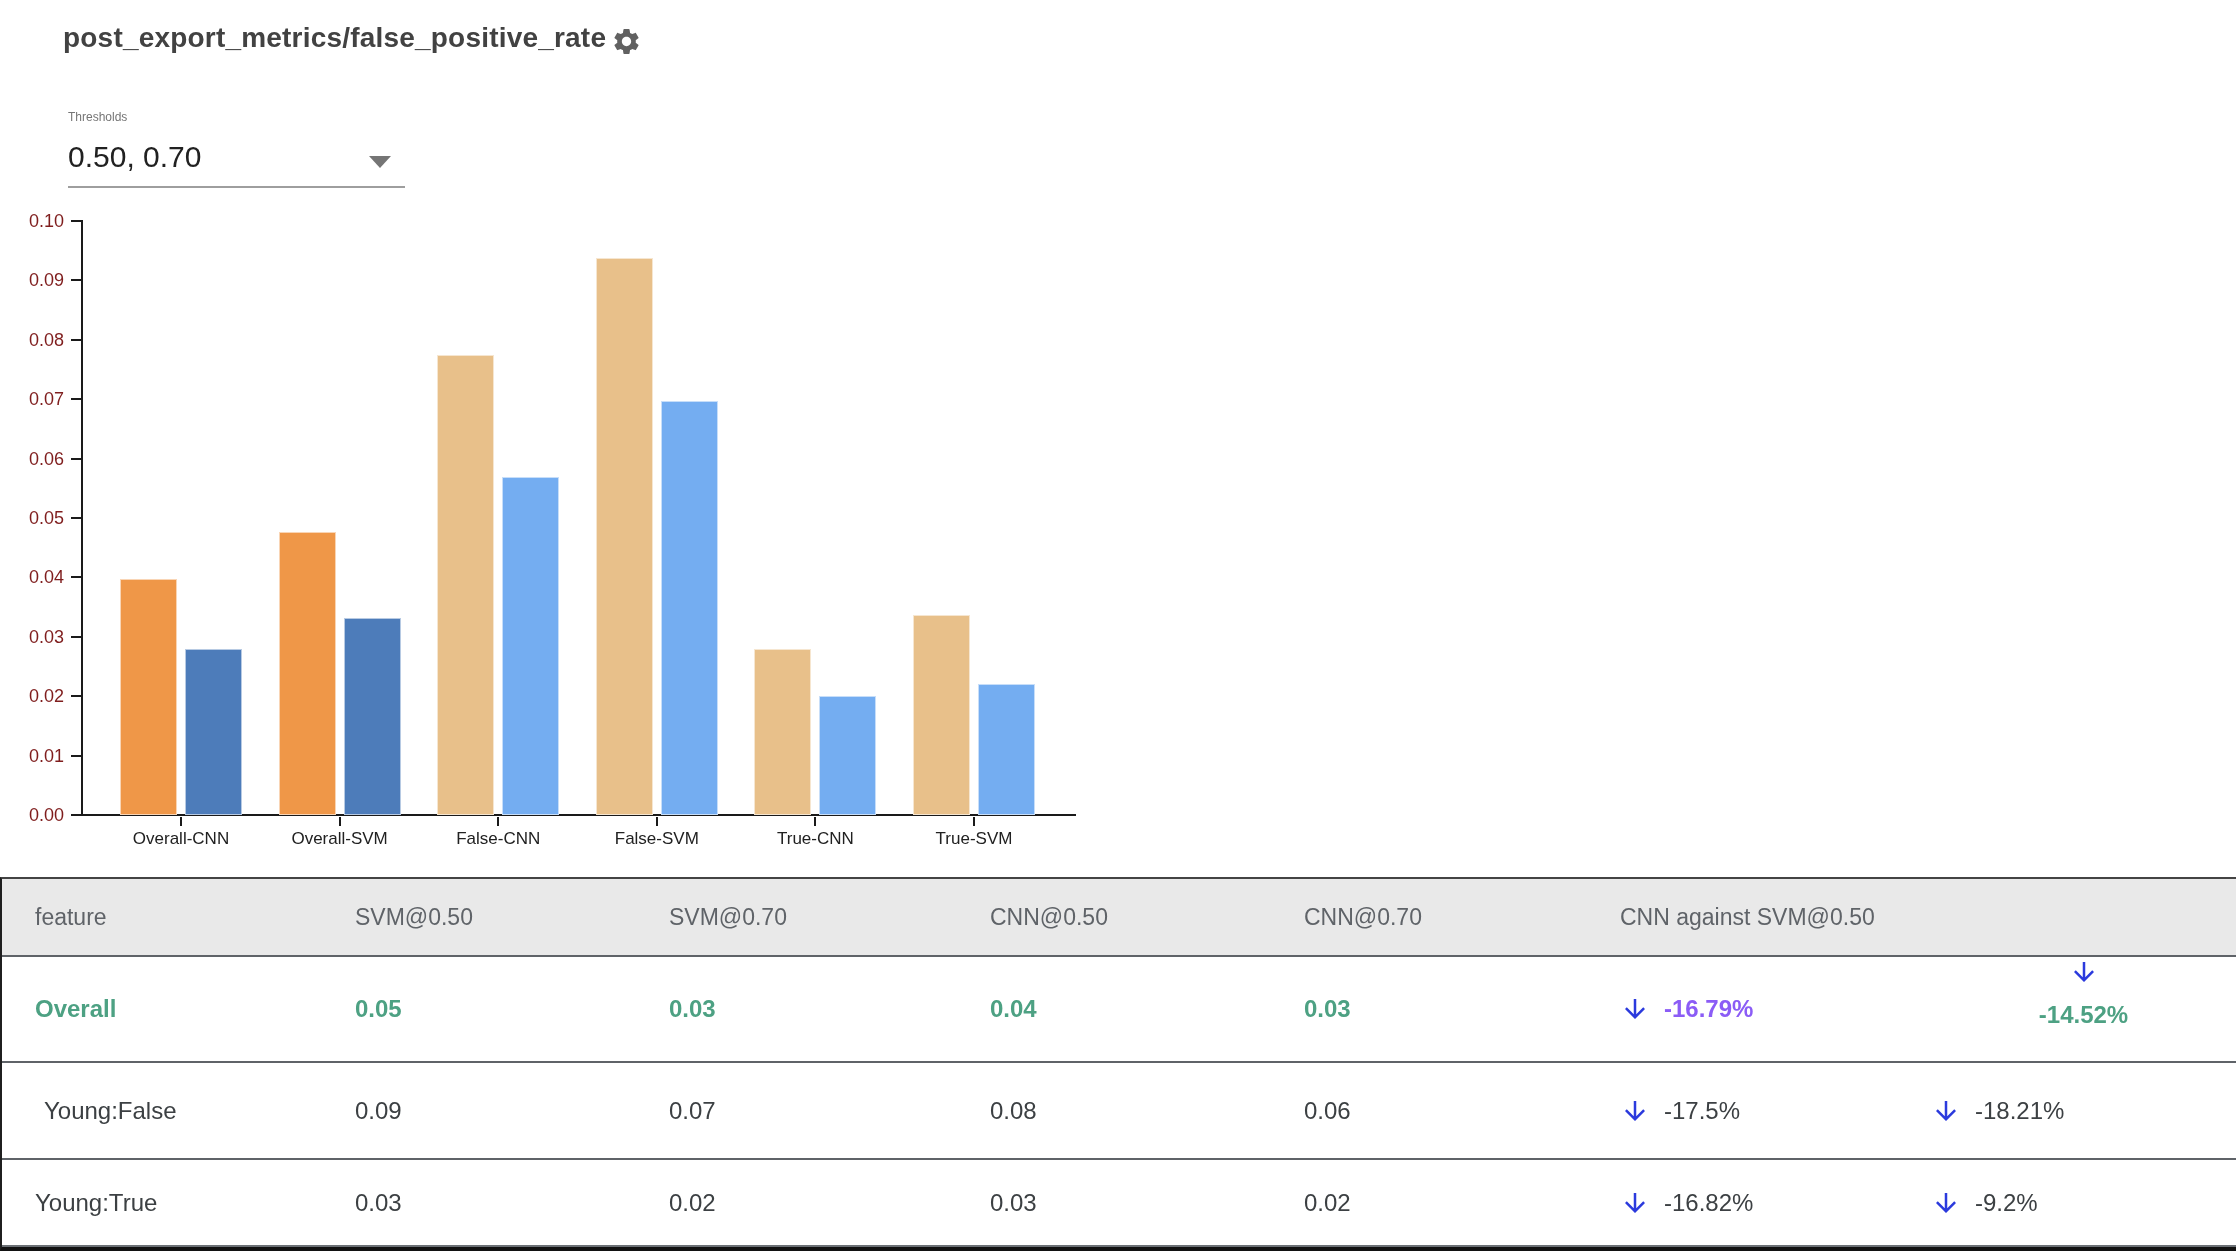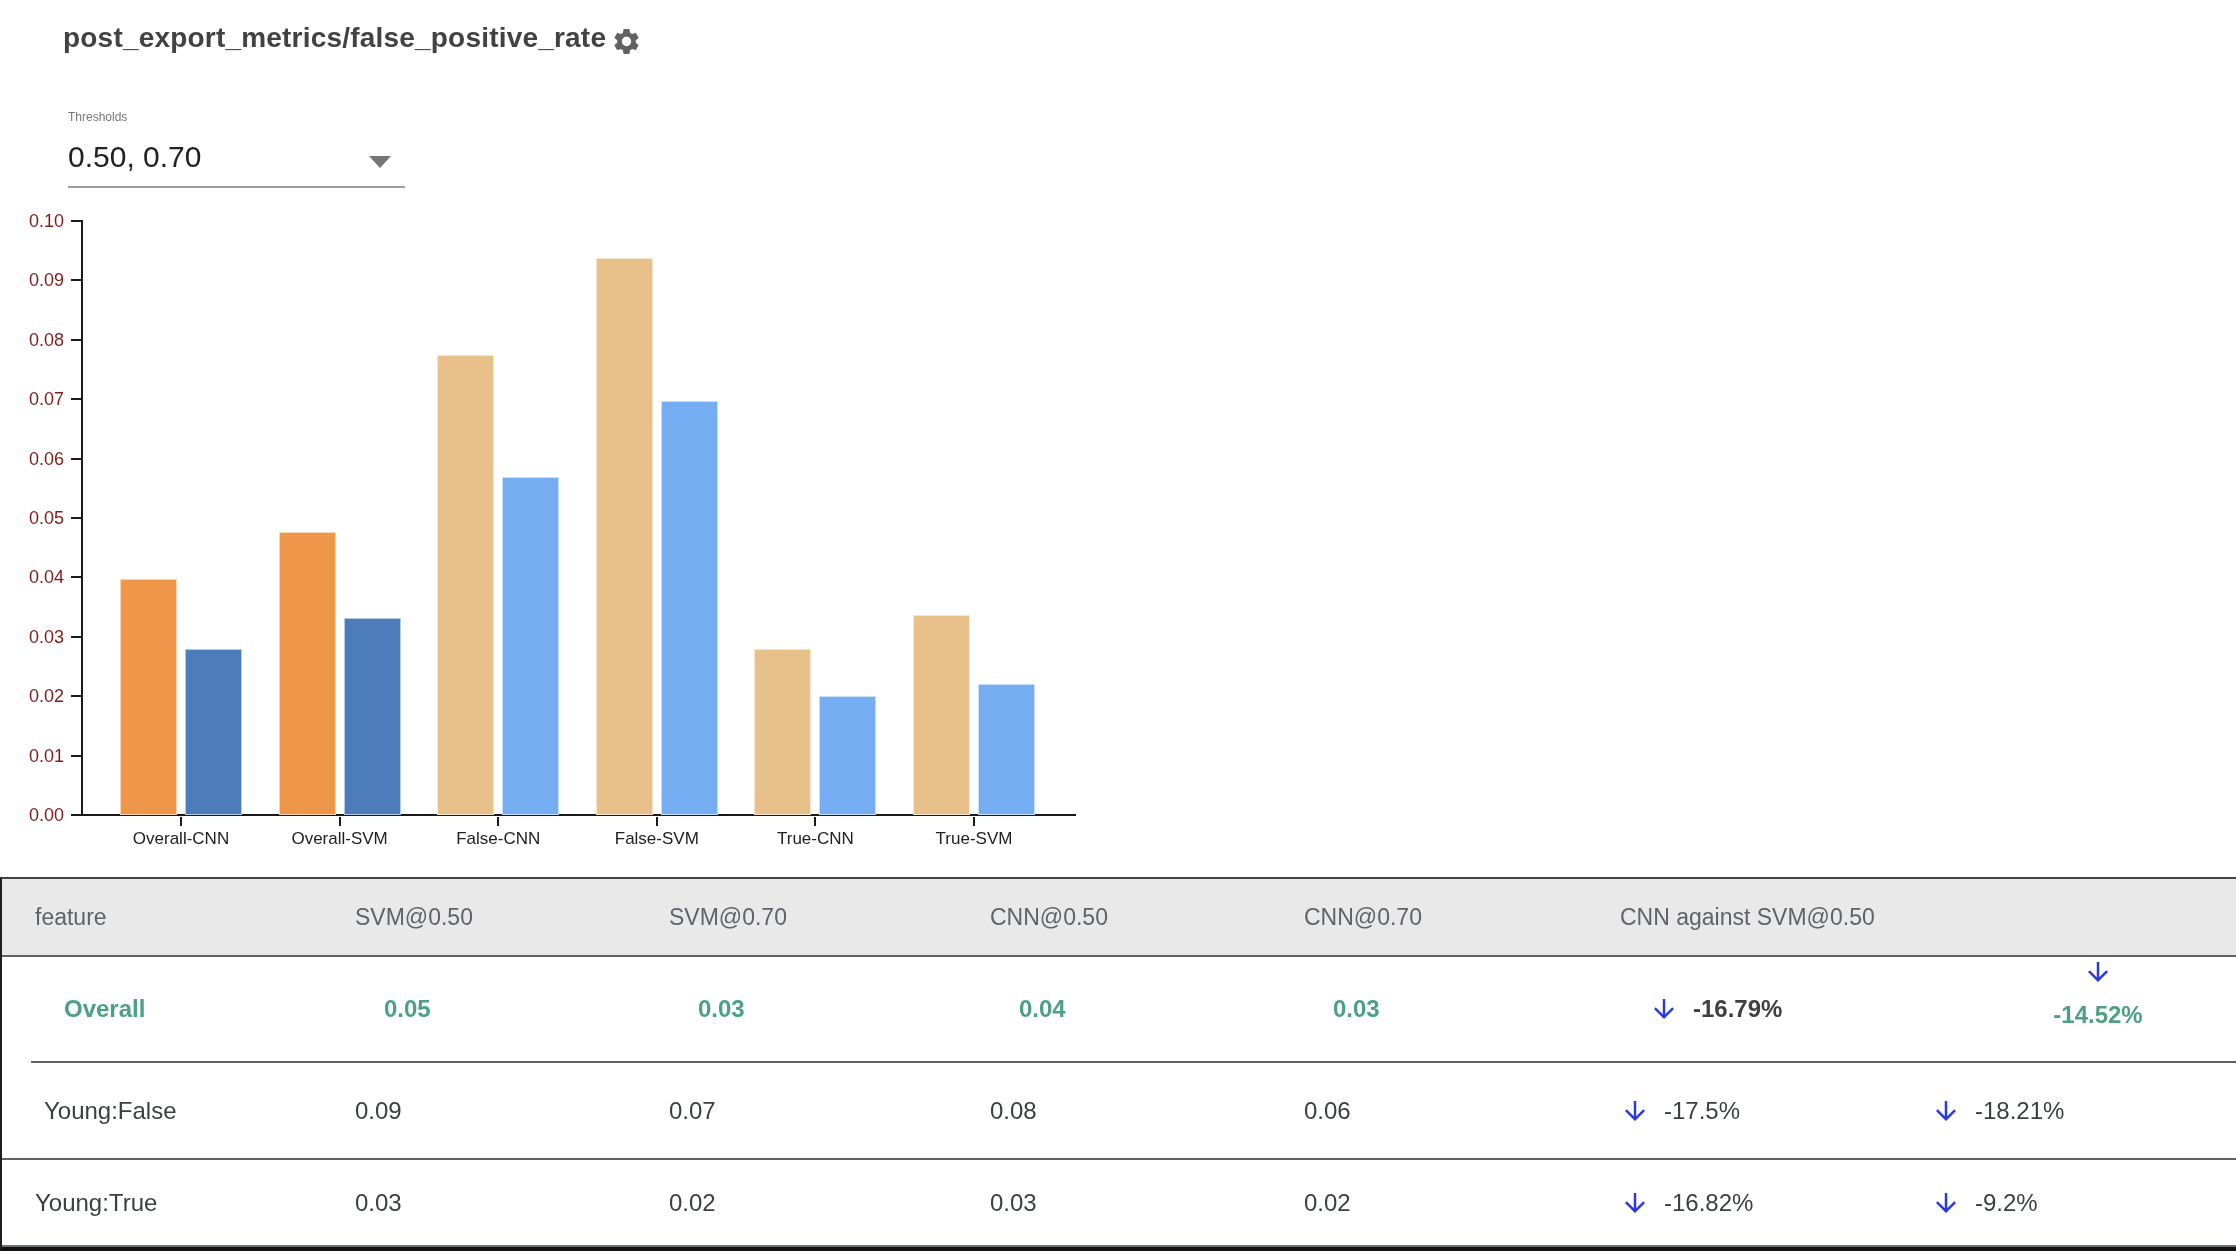--- a/index.html
+++ b/index.html
@@ -114,27 +114,27 @@
 
   <div id="metrics-table">
       <div class="t-grid t-header">
         <div class="cell">feature</div>
         <div class="cell">SVM@0.50</div>
         <div class="cell">SVM@0.70</div>
         <div class="cell">CNN@0.50</div>
         <div class="cell">CNN@0.70</div>
         <div class="cell">CNN against SVM@0.50</div>
       </div>
-      <div class="t-grid t-row row-highlight" style="height: 104px; margin-left: 29px;">
+      <div class="t-grid t-row row-highlight" style="height: 104px;">
         <div class="cell" style="color: rgb(77, 161, 131);">Overall</div>
         <div class="cell" style="color: rgb(77, 161, 131);">0.05</div>
         <div class="cell" style="color: rgb(77, 161, 131);">0.03</div>
         <div class="cell" style="color: rgb(77, 161, 131);">0.04</div>
         <div class="cell" style="color: rgb(77, 161, 131);">0.03</div>
-        <div class="cell delta-cell" style="color: #404040;">
+        <div class="cell delta-cell" style="color: #8b5cf6;">
           <span class="arrow-icon">
             <svg viewBox="0 0 24 24" fill="#2b3add">
               <path d="M20 12l-1.41-1.41L13 16.17V4h-2v12.17l-5.58-5.59L4 12l8 8 8-8z"></path>
             </svg>
           </span>
           <span>-16.79%</span>
         </div>
         <div class="cell delta-cell" style="color: rgb(77, 161, 131); flex-direction: column;">
           <span class="arrow-icon">
             <svg viewBox="0 0 24 24" fill="#2b3add">

